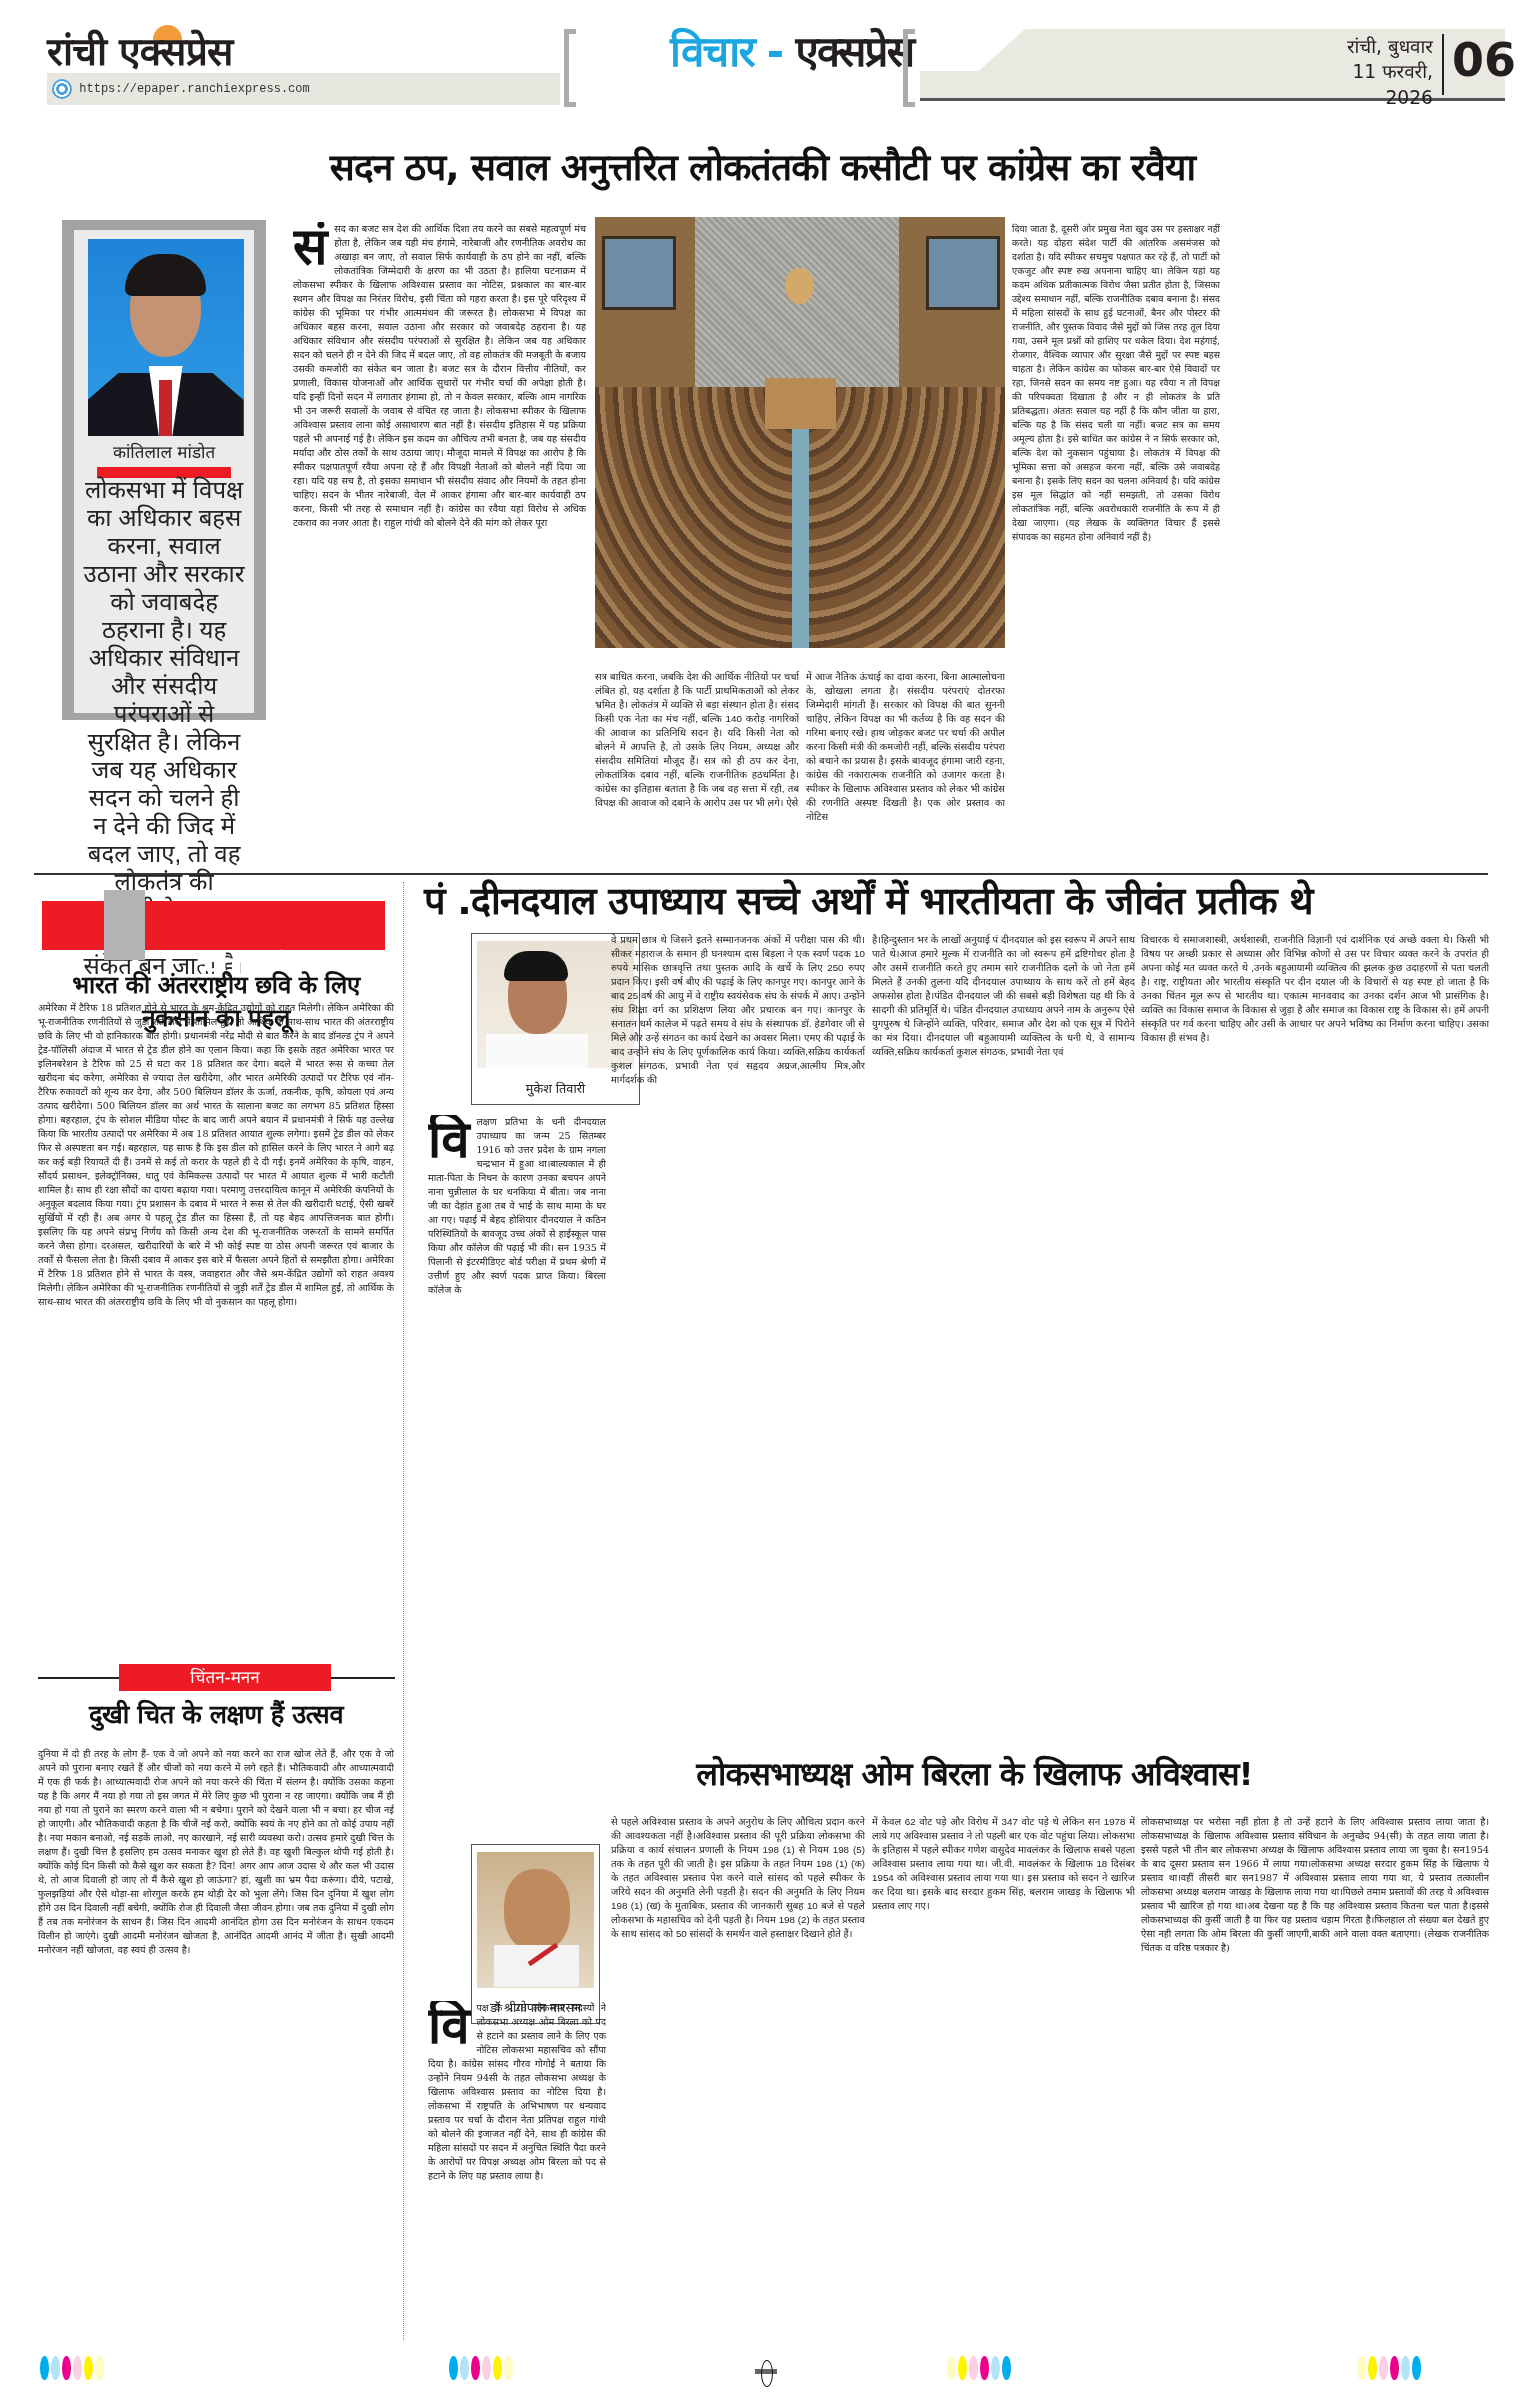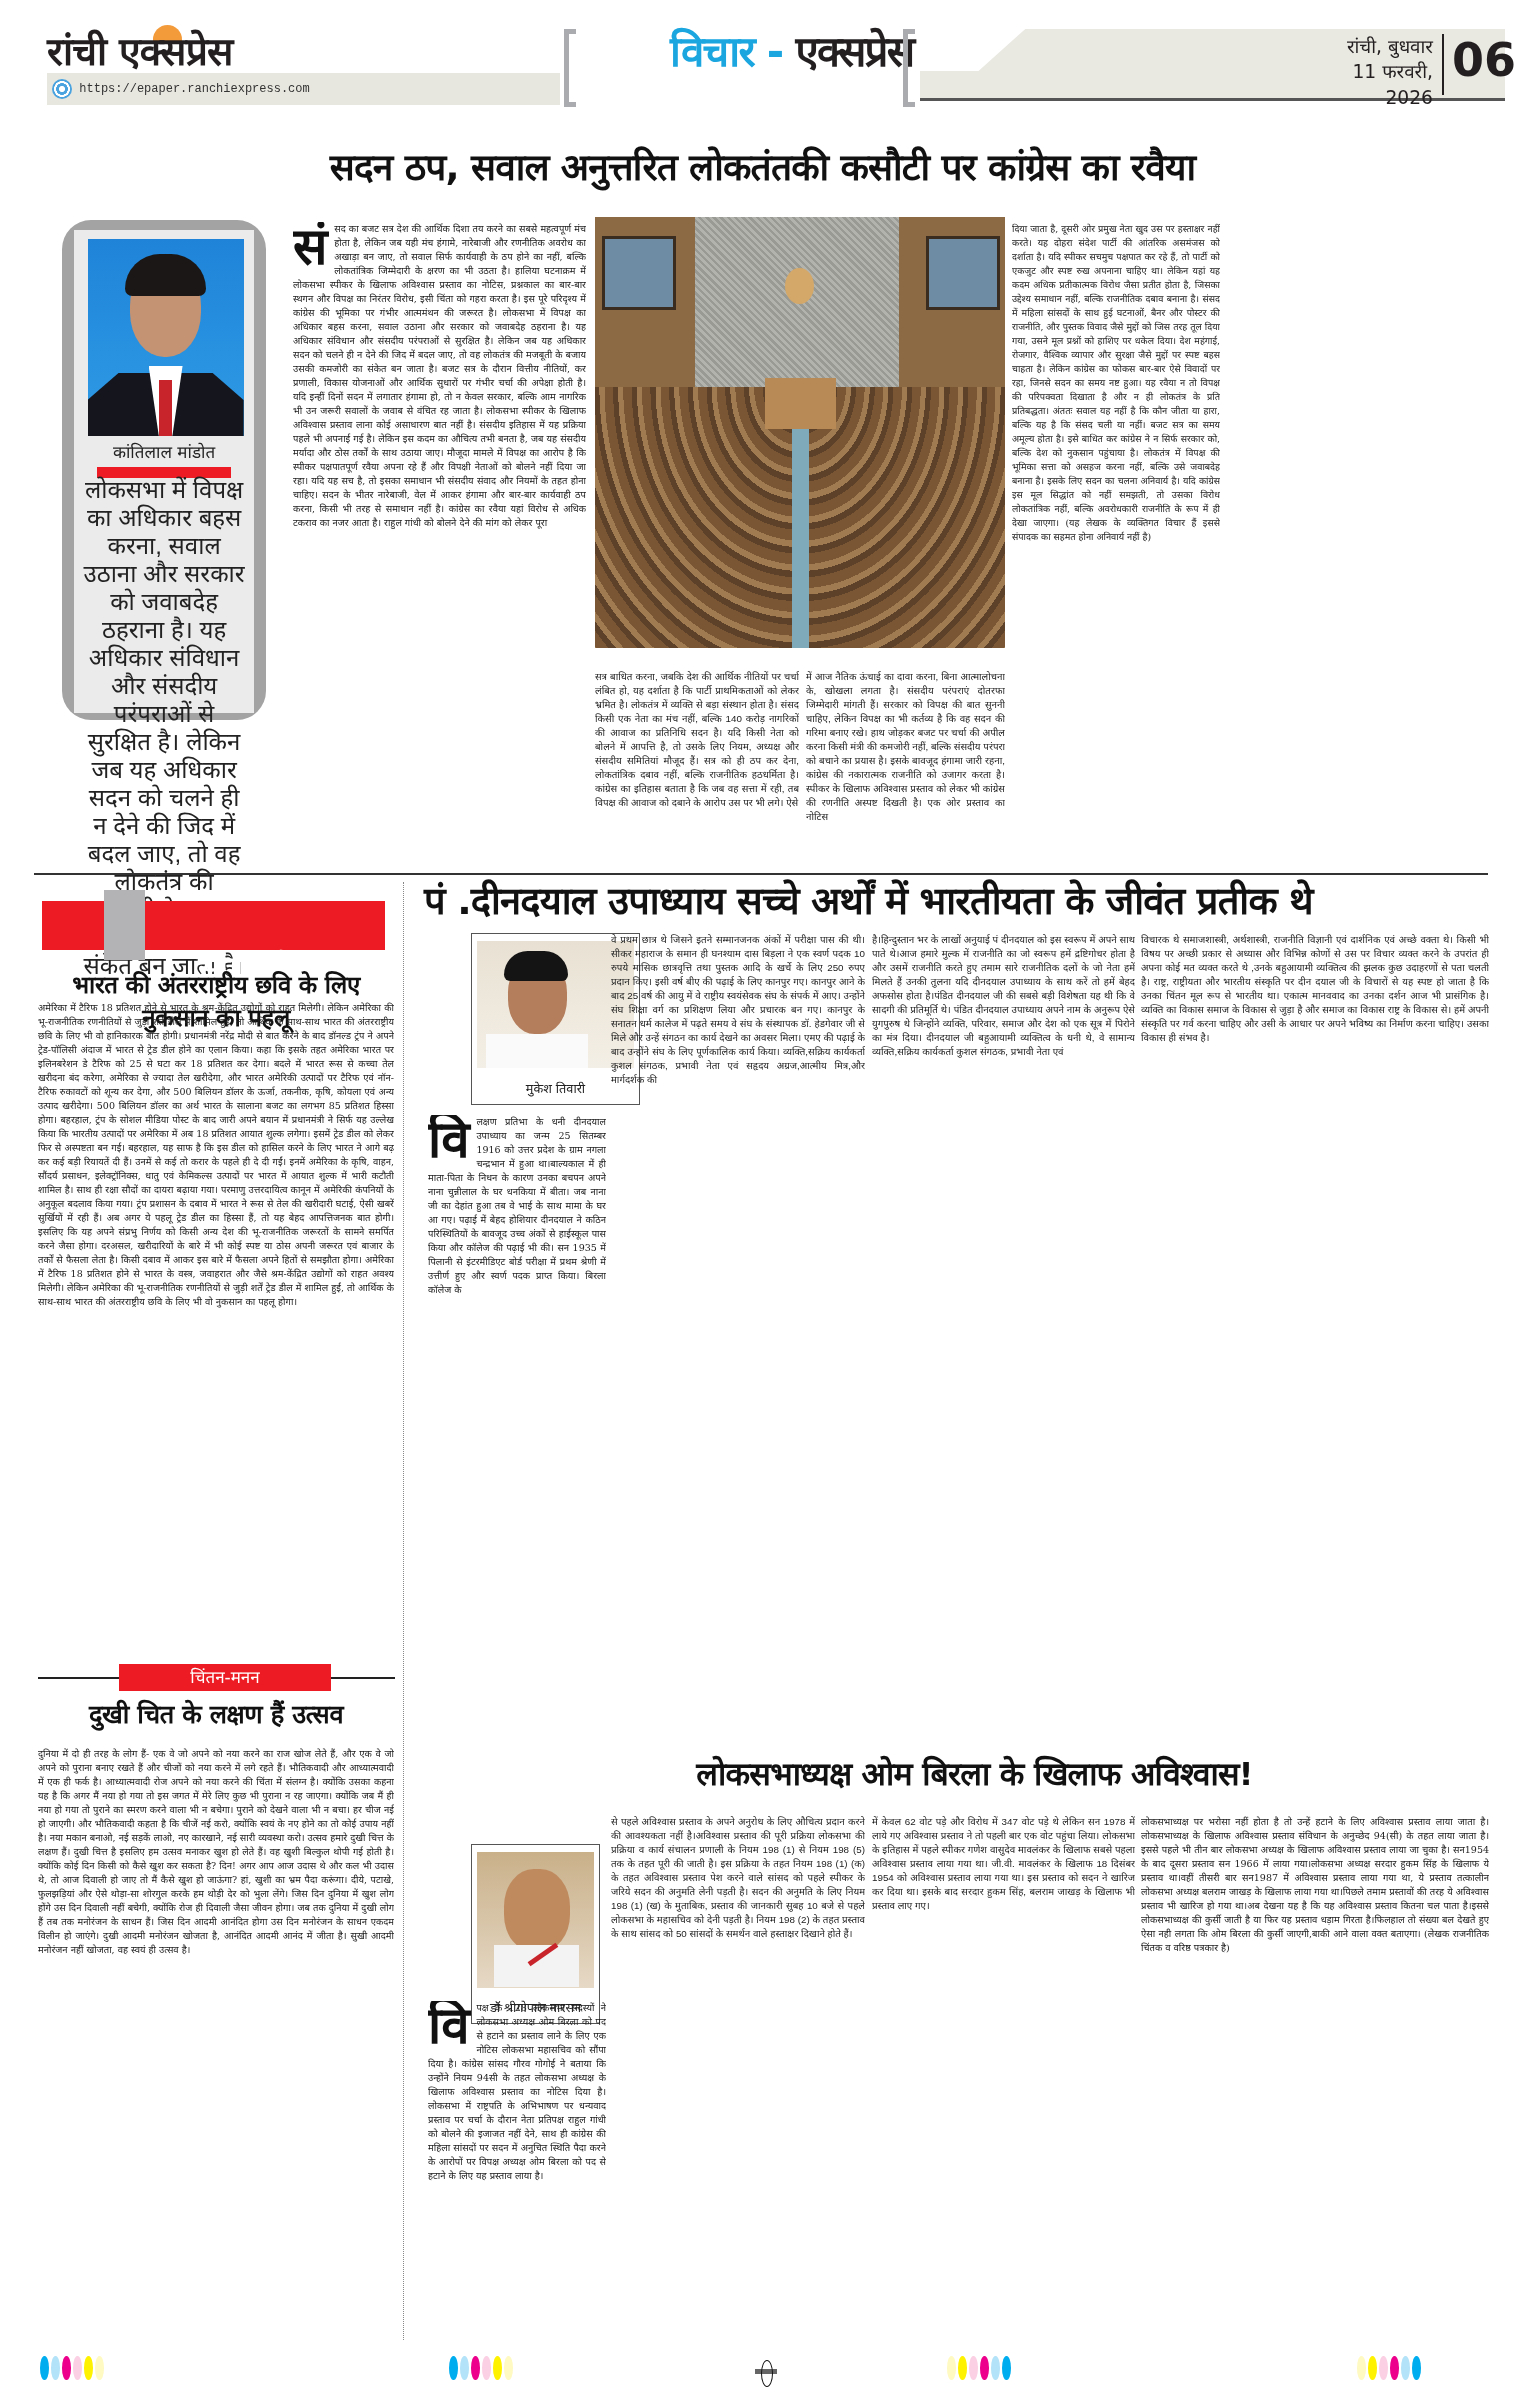--- a/index.html
+++ b/index.html
@@ -24,21 +24,21 @@
   .date-sep{left:1442px;top:34px;width:1.7px;height:61px;background:#231f20;}
   .page-no{left:1452px;top:37px;font-size:46px;font-weight:bold;color:#231f20;line-height:1;}
   
   .h1{left:0;width:1525px;top:140px;text-align:center;font-size:37px;font-weight:bold;letter-spacing:-0.8px;color:#111;}
   .h2{font-weight:bold;color:#111;letter-spacing:-0.8px;}
   .col{font-size:9.5px;line-height:14px;text-align:justify;color:#222;overflow:hidden;}
   .col.serif{font-family:"DejaVu Serif",serif;}
   .col.narrow{font-family:"Liberation Sans",sans-serif;font-size:9.8px;line-height:14px;}
   .dropcap{float:left;font-size:51px;font-weight:bold;line-height:44px;margin:1.7px 6.8px 0 0;color:#111;}
   
-  .quotebox{left:62px;top:220px;width:204px;height:500px;background:#a3a3a3;border-radius:29px;}
+  .quotebox{left:62px;top:220px;width:204px;height:500px;background:#a3a3a3;}
   .quotebox-inner{position:absolute;left:12px;top:10.2px;width:180px;bottom:6.8px;background:#ecebec;}
   .photo{position:absolute;left:13.6px;top:8.5px;width:156px;height:197px;background:linear-gradient(#1f84d8,#2f9be6);overflow:hidden;}
   .face{position:absolute;left:42px;top:25.4px;width:71px;height:93px;border-radius:45% 45% 48% 48%;background:#c49373;}
   .hair{position:absolute;left:37px;top:15.3px;width:81px;height:42px;border-radius:41px 41px 8.5px 8.5px;background:#1b1716;}
   .suit{position:absolute;left:0;top:134px;width:156px;height:68px;background:#15161d;clip-path:polygon(20% 0,80% 0,100% 40%,100% 100%,0 100%,0 40%);}
   .shirt{position:absolute;left:61px;top:127px;width:34px;height:70px;background:#fff;clip-path:polygon(0 0,100% 0,70% 100%,30% 100%);}
   .tie{position:absolute;left:71px;top:141px;width:13.6px;height:59px;background:#c8242b;}
   .caption-name{position:absolute;left:0;width:180px;top:210px;text-align:center;font-size:17px;color:#222;}
   .redbar{position:absolute;left:23px;top:237px;width:134px;height:11px;background:#ed1c24;}
   .pull{position:absolute;left:5.1px;width:170px;top:246px;text-align:center;font-size:24px;line-height:28px;color:#222;font-family:"Liberation Sans",sans-serif;}

